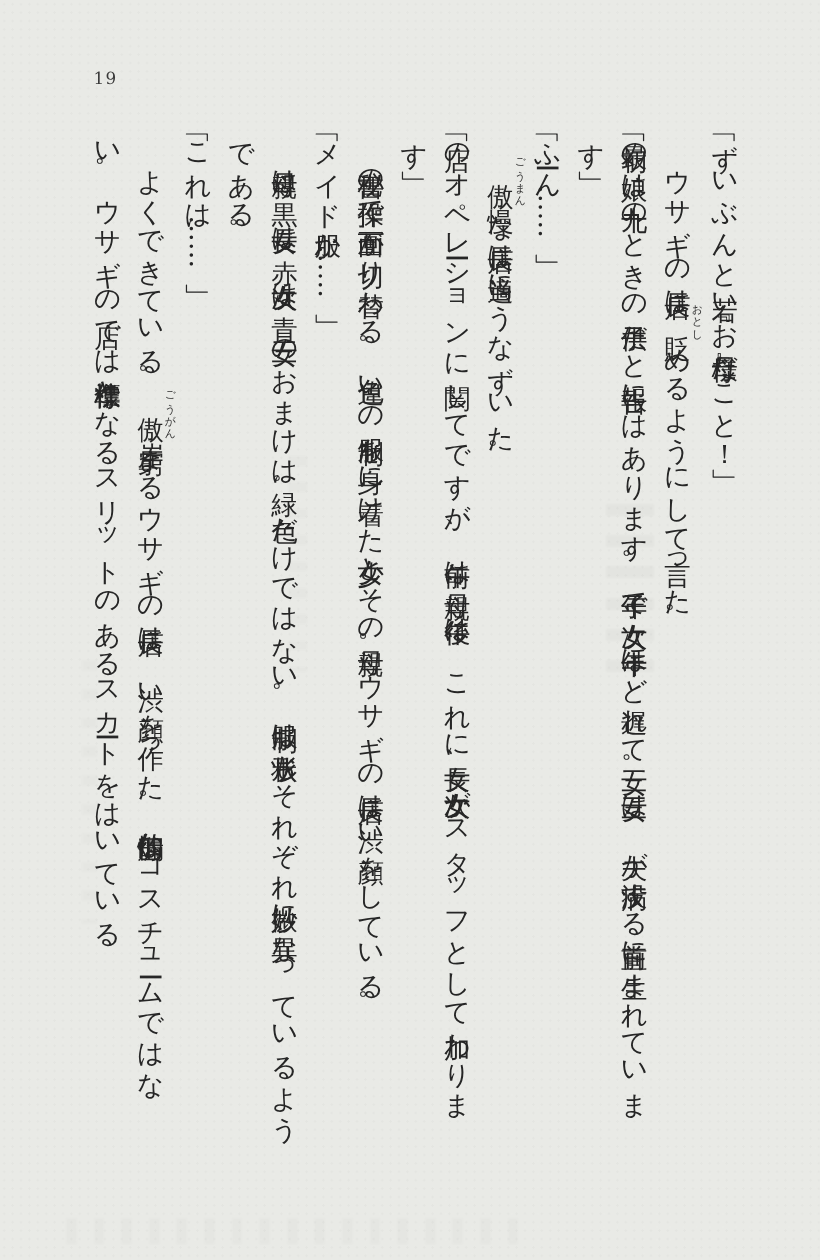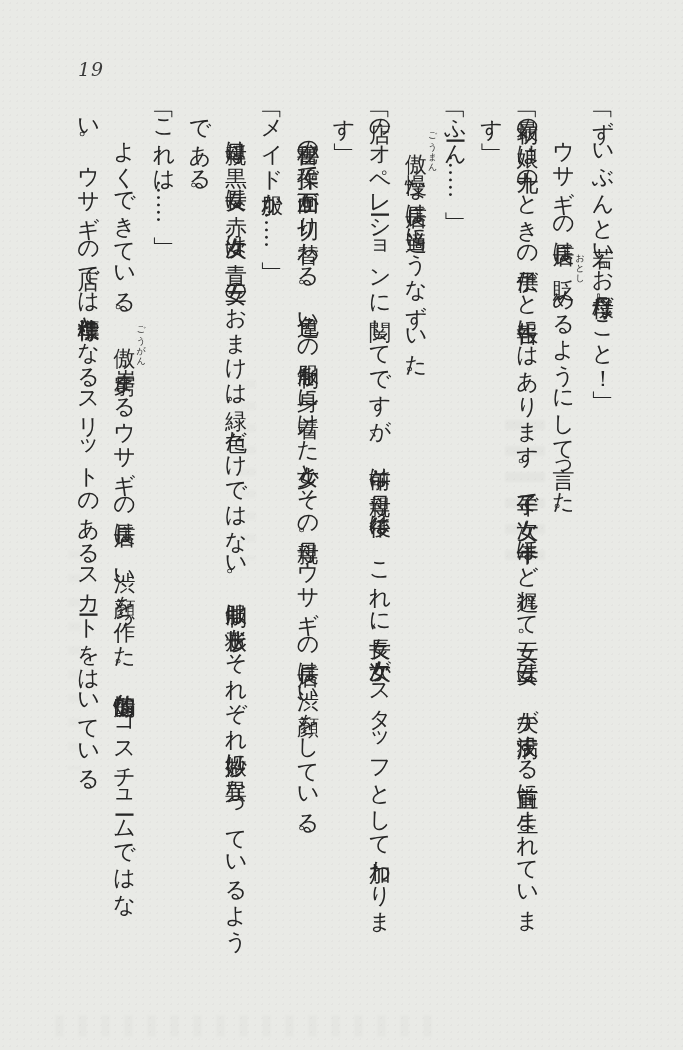--- a/index.html
+++ b/index.html
@@ -18,22 +18,21 @@
       radial-gradient(rgba(255,255,255,0.04) 1px, transparent 1px);
     background-size: 7px 7px, 11px 11px;
     background-position: 0 0, 3px 5px;
     font-family: "DejaVu Serif", "Liberation Serif", serif;
   }
 
   .page-number {
     position: absolute;
     top: 58px;
     left: 78px;
-    font-size: 19px;
-    font-style: italic;
+    font-size: 14px;
     color: #3a3a3a;
     letter-spacing: 1px;
   }
 
   .text-block {
     position: absolute;
     top: 104px;
     right: 62px;
     height: 840px;
     writing-mode: vertical-rl;

